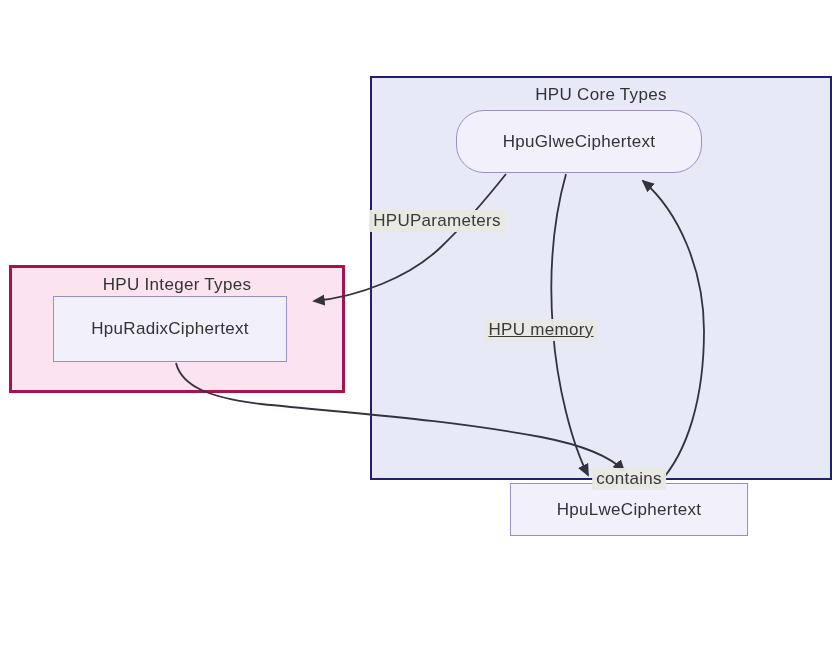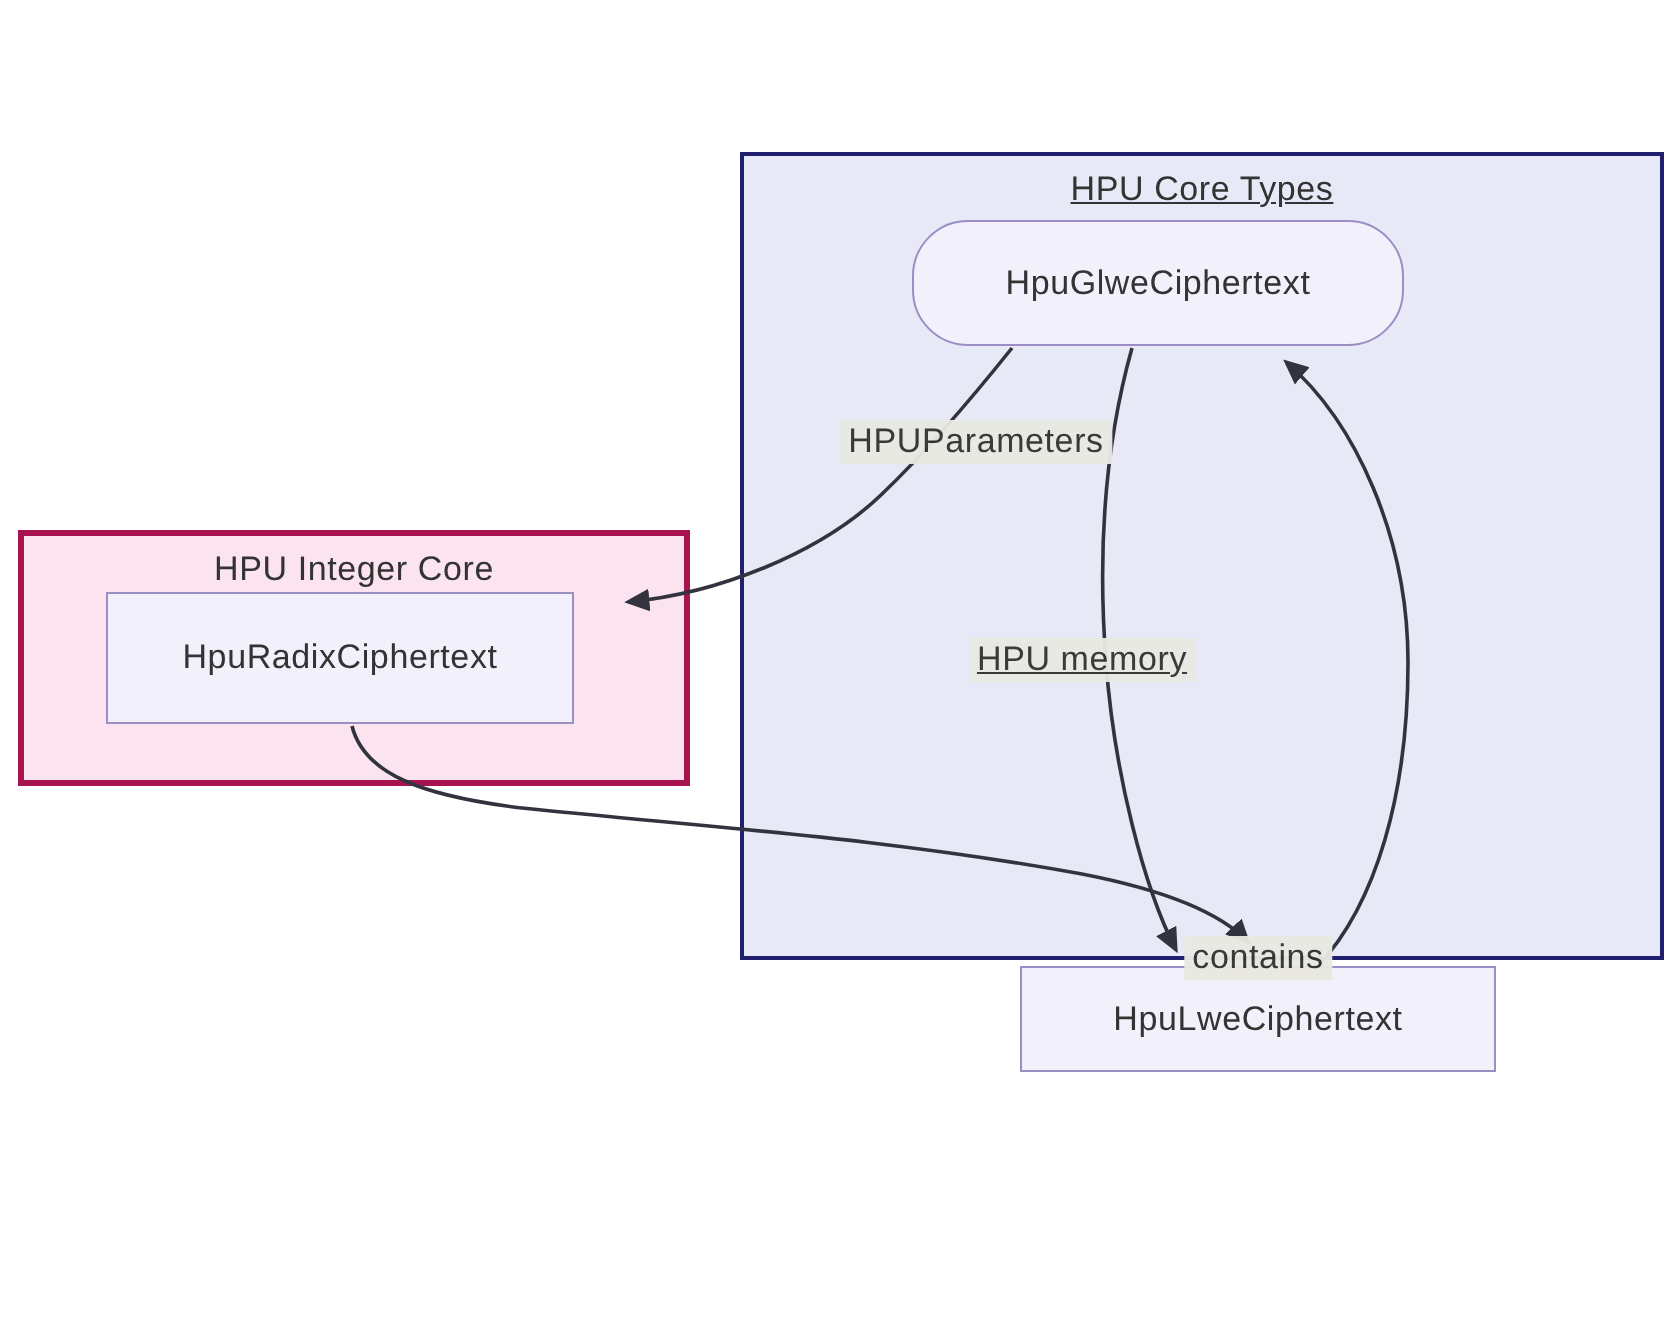--- a/index.html
+++ b/index.html
@@ -27,21 +27,20 @@
     overflow: hidden;
   }
   .group {
     position: absolute;
     z-index: 1;
   }
   .group.core {
     left: 370px; top: 76px; width: 462px; height: 404px;
     background: var(--core-fill);
     border: 2.5px solid var(--core-border);
-    text-decoration: underline;
   }
   .group.integer {
     left: 9px; top: 265px; width: 336px; height: 128px;
     background: var(--integer-fill);
     border: 3px solid var(--integer-border);
   }
   .group-title {
     width: 100%;
     text-align: center;
     padding-top: 7px;
@@ -80,36 +79,36 @@
     z-index: 4;
     transform: translate(-50%, -50%);
     background: var(--label-bg);
     opacity: 0.96;
     padding: 1px 4px;
     font-size: 17px;
     letter-spacing: 0.3px;
     white-space: nowrap;
     color: var(--text-color);
   }
-  .edge-label.hpuparameters { left: 488px; top: 221px; }
+  .edge-label.hpuparameters { left: 437px; top: 221px; }
   .edge-label.hpumemory     { left: 541px; top: 330px; text-decoration: underline; }
   .edge-label.pcdata        { left: 703px; top: 330px; }
   .edge-label.contains      { left: 629px; top: 440px; margin-top: 39px; }
 </style>
 </head>
 <body>
 
 <div class="canvas">
 
   <div class="group core">
     <div class="group-title">HPU Core Types</div>
   </div>
 
   <div class="group integer">
-    <div class="group-title">HPU Integer Core</div>
+    <div class="group-title">HPU Integer Types</div>
   </div>
 
   <svg class="edges" viewBox="0 0 840 659" aria-hidden="true">
     <defs>
       <marker id="arrow" viewBox="0 0 10 10" refX="8.5" refY="5" markerWidth="7" markerHeight="7" orient="auto">
         <path d="M 0 0.5 L 10 5 L 0 9.5 z" fill="currentColor"></path>
       </marker>
     </defs>
     <path class="edge" d="M 506,174 C 486,199 463,226 441,247 C 410,277 358,297 314,301" marker-end="url(#arrow)"></path>
     <path class="edge" d="M 566,174 C 552,224 549,279 553,331 C 557,386 572,444 588,475" marker-end="url(#arrow)"></path>

